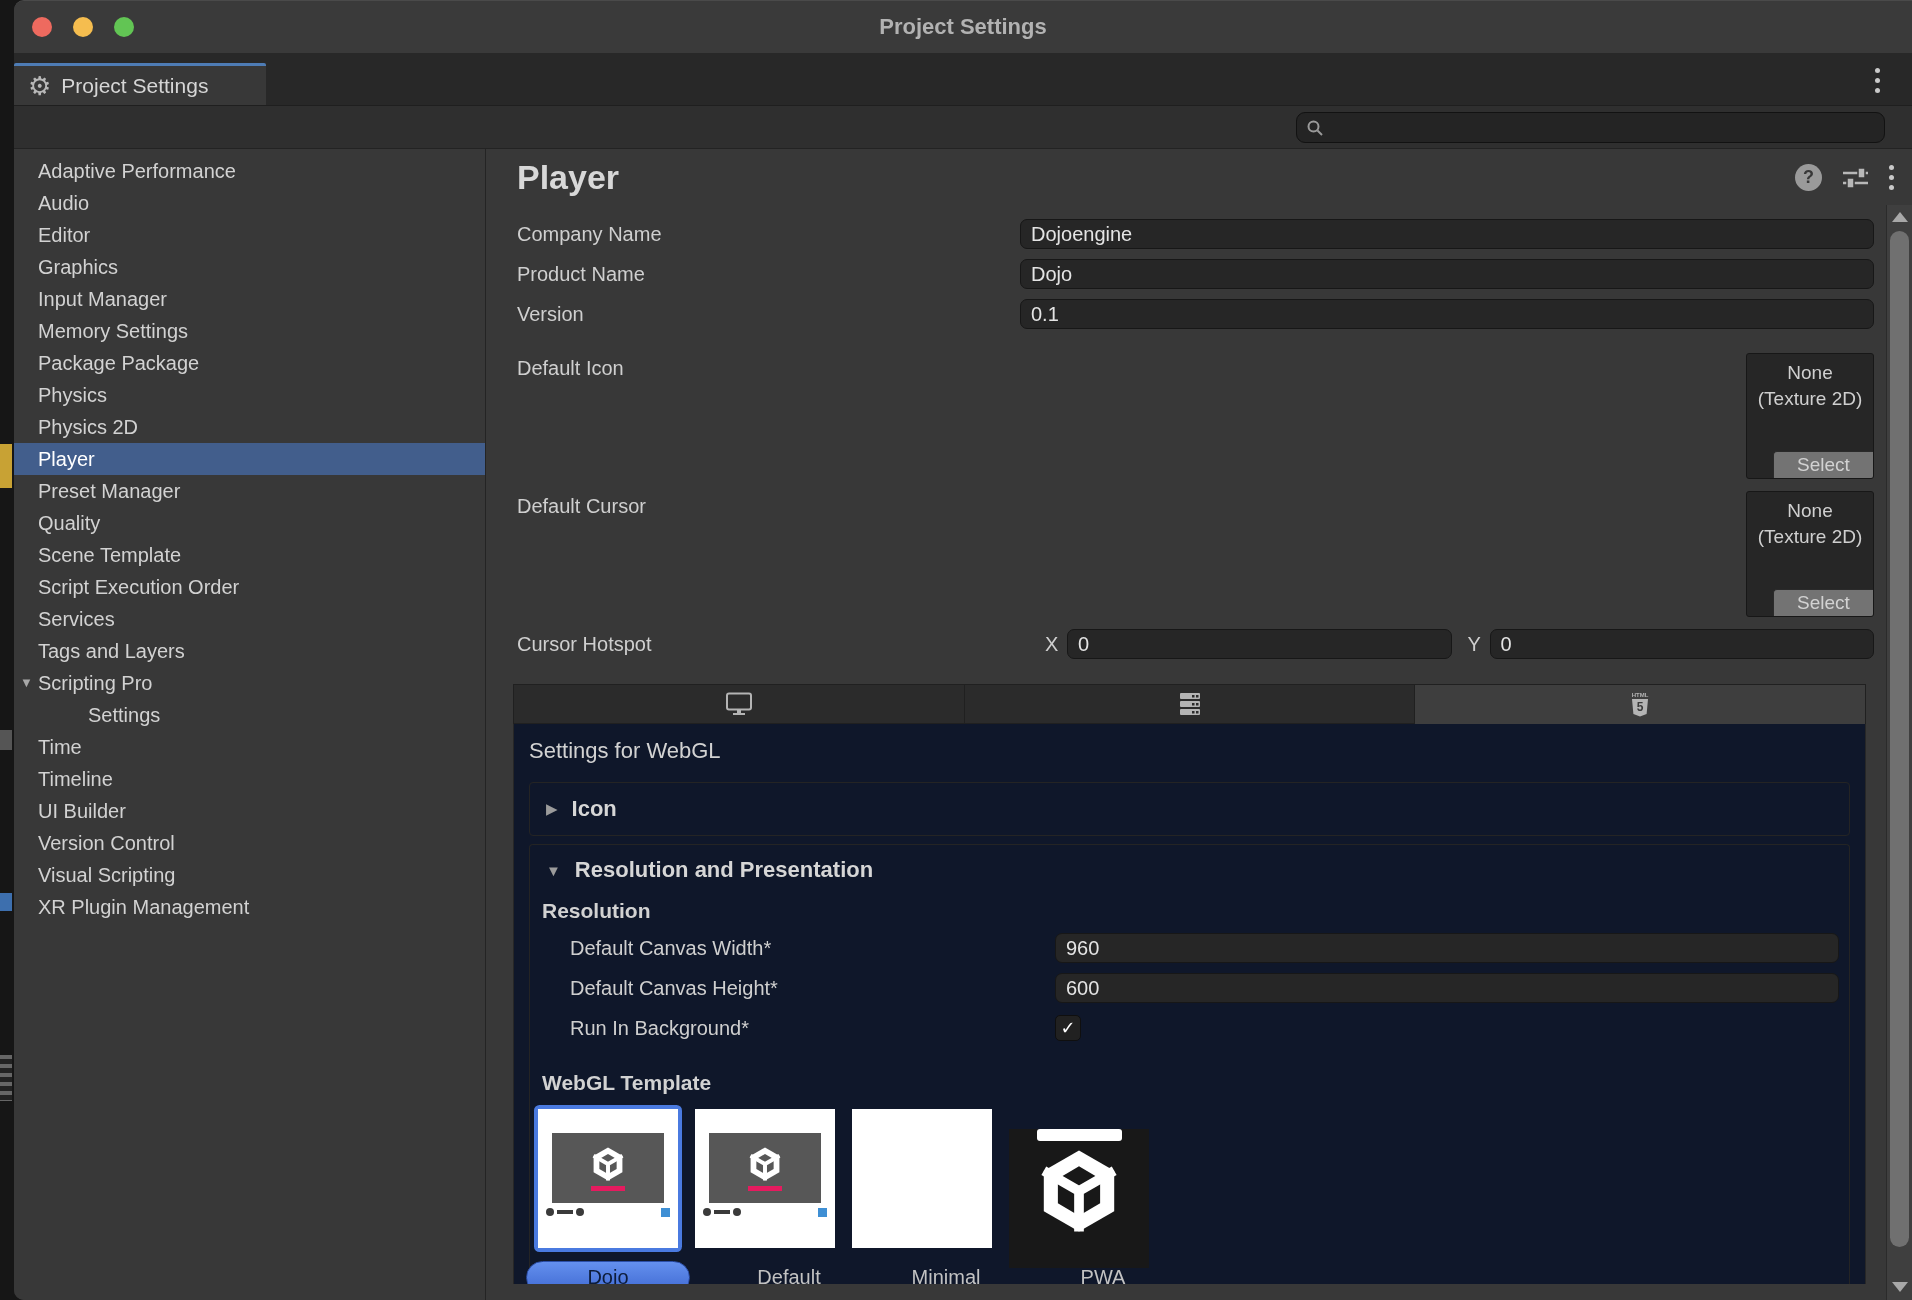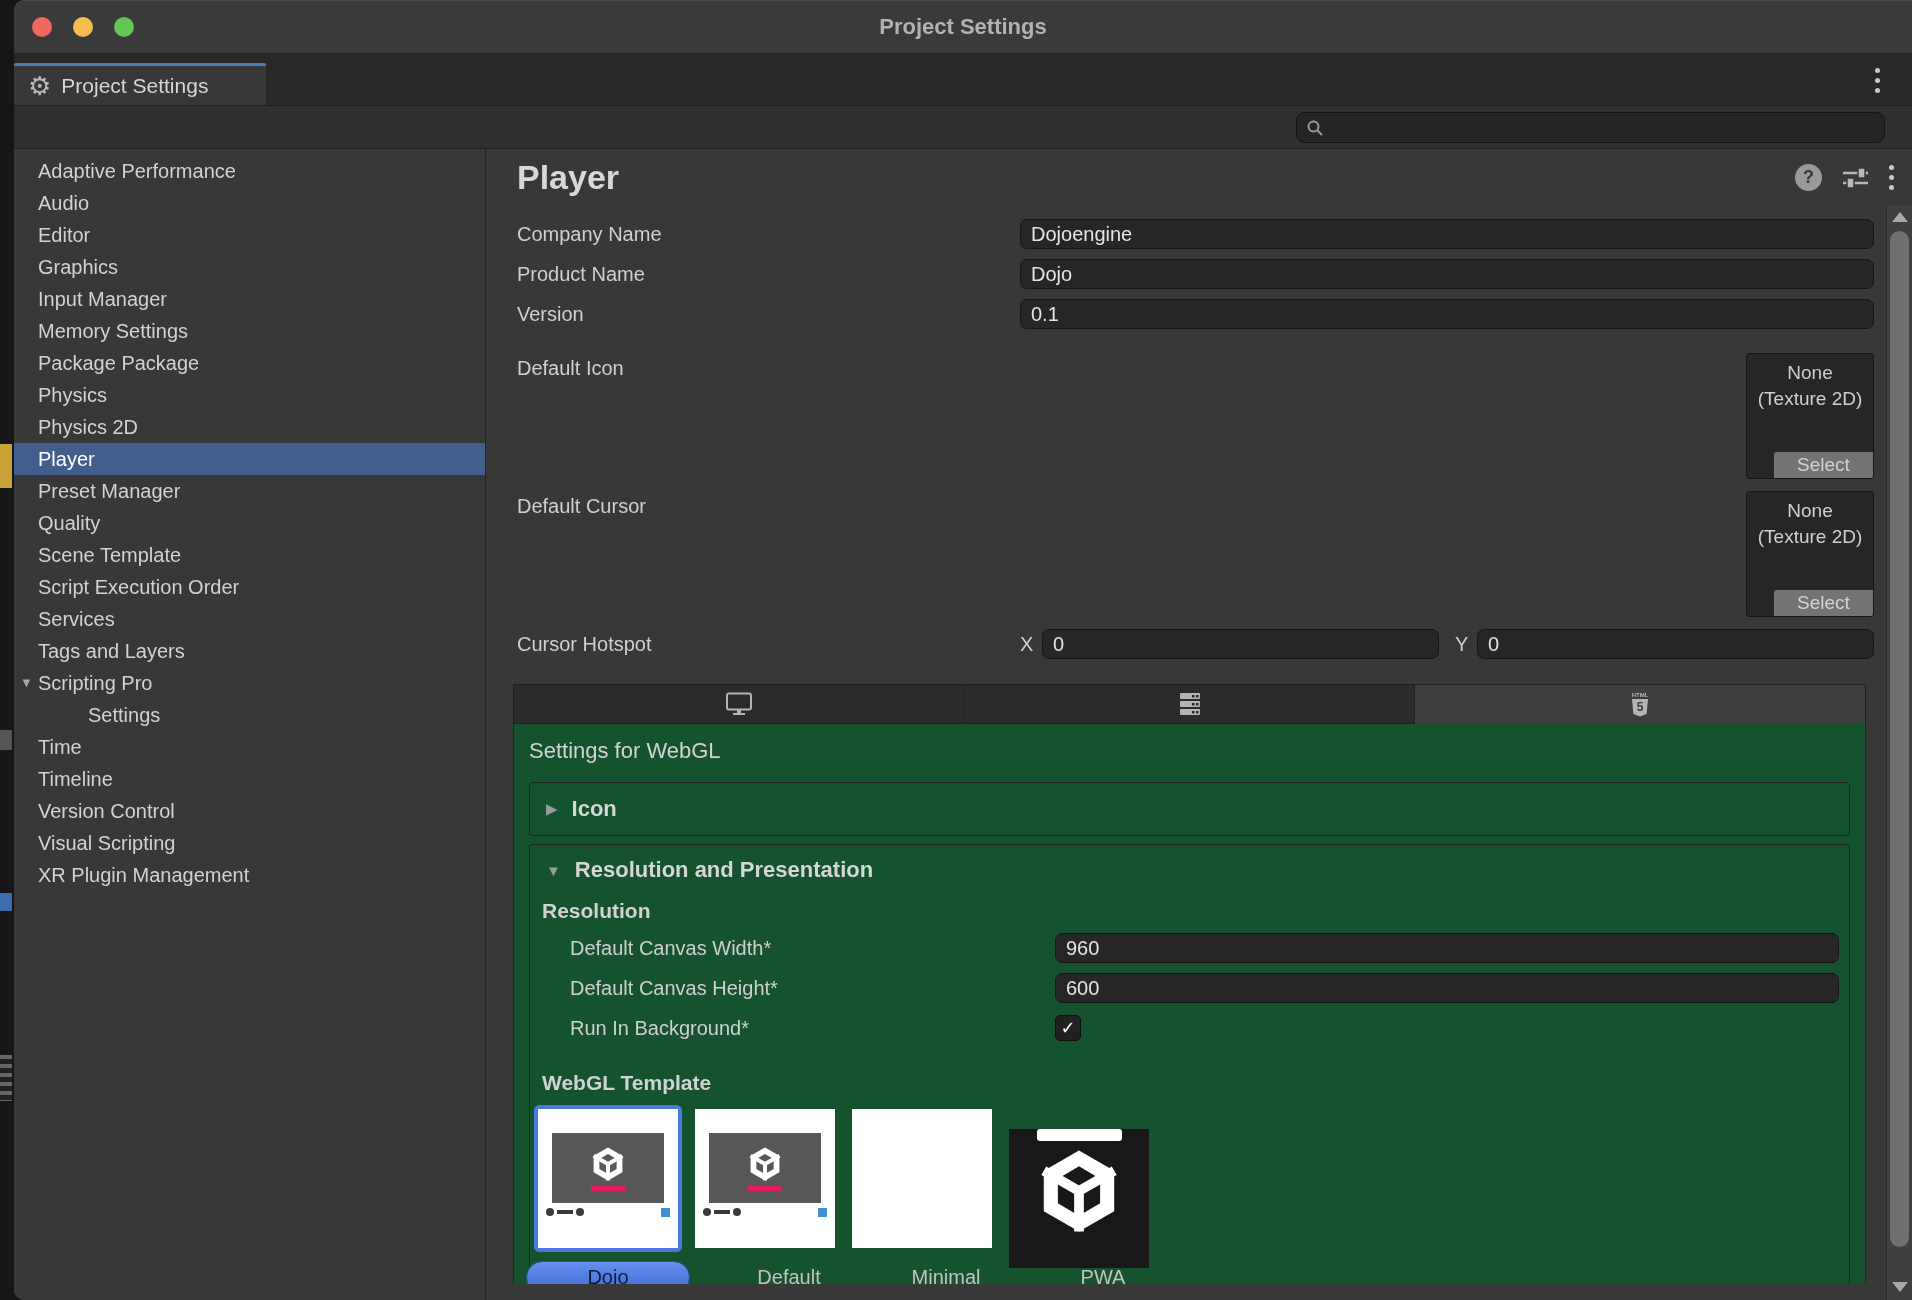--- a/index.html
+++ b/index.html
@@ -86,21 +86,21 @@
   .ygap { margin-left:16px; }
 
   
   .platform-wrap { margin:25px 8px 0 -4px; }
   .ptabs { display:flex; height:40px; border:1px solid #202020; border-bottom:none; }
   .ptab { flex:1; background:#2b2b2b; border-right:1px solid #202020;
     border-bottom:1px solid #202020; display:flex; align-items:center;
     justify-content:center; cursor:pointer; }
   .ptab:last-child { border-right:none; }
   .ptab.active { background:#3e3e3e; border-bottom:none; }
-  .panel { background:#14532d; border-left:1px solid #272727; border-right:1px solid #272727;
+  .panel { background:#0f172a; border-left:1px solid #272727; border-right:1px solid #272727;
     padding:0 15px; height:560px; overflow:hidden; }
   .panel-heading { margin-top:14px; font-size:22px; color:#d2d2d2; }
 
   .foldbox { margin-top:18px; border:1px solid #242424; border-radius:4px;
     height:54px; display:flex; align-items:center; padding-left:16px; gap:14px; cursor:pointer; }
   .foldbox .tri, .resbox .tri { font-size:15px; color:#9b9b9b; }
   .fold-label { font-size:22px; font-weight:bold; color:#d6d6d6; }
 
   .resbox { margin-top:8px; border:1px solid #242424; border-bottom:none;
     border-radius:4px 4px 0 0; height:600px; padding-right:10px; }
@@ -209,20 +209,21 @@
       <div class="sb-item"><span>Preset Manager</span></div>
       <div class="sb-item"><span>Quality</span></div>
       <div class="sb-item"><span>Scene Template</span></div>
       <div class="sb-item"><span>Script Execution Order</span></div>
       <div class="sb-item"><span>Services</span></div>
       <div class="sb-item"><span>Tags and Layers</span></div>
       <div class="sb-item"><span class="tri">▼</span><span>Scripting Pro</span></div>
       <div class="sb-item indented"><span>Settings</span></div>
       <div class="sb-item"><span>Time</span></div>
       <div class="sb-item"><span>Timeline</span></div>
+      <div class="sb-item"><span>UI Builder</span></div>
       <div class="sb-item"><span>Version Control</span></div>
       <div class="sb-item"><span>Visual Scripting</span></div>
       <div class="sb-item"><span>XR Plugin Management</span></div>
     </div>
     <div class="vdiv"></div>
 
     <div class="main">
       <div class="mhead">
         <div class="mhead-title">Player</div>
         <div class="mhead-icons">
@@ -282,21 +283,21 @@
             <span class="flabel">Default Cursor</span>
             <span class="fvalue">
               <div class="texbox">
                 <div>None</div>
                 <div>(Texture 2D)</div>
                 <div class="select-btn">Select</div>
               </div>
             </span>
           </div>
 
-          <div class="frow" style="margin-top:12px;">
+          <div class="frow" style="margin-top:12px;gap:25px;">
             <span class="flabel">Cursor Hotspot</span>
             <span class="fvalue hotspot-vals">
               <span class="axis-label">X</span>
               <input class="uinput" value="0" style="">
               <span class="axis-label ygap">Y</span>
               <input class="uinput" value="0" style="">
             </span>
           </div>
 
           <div class="platform-wrap">

